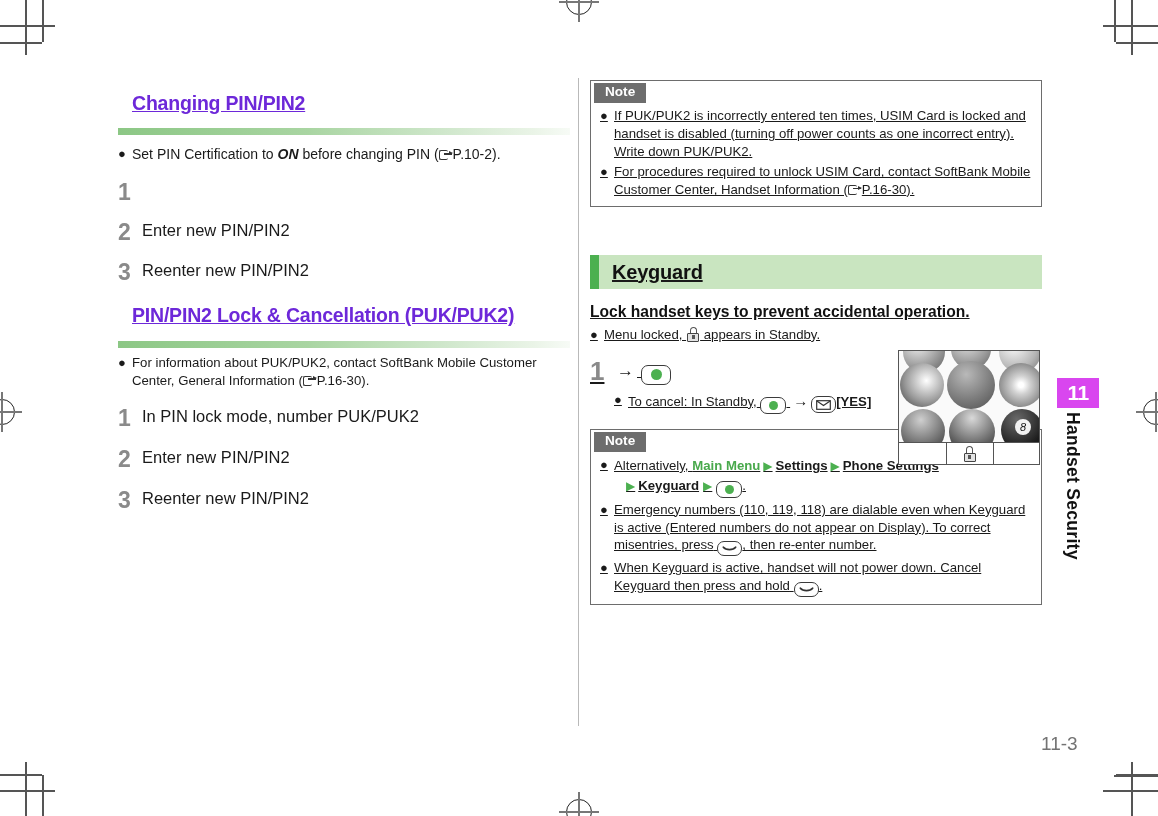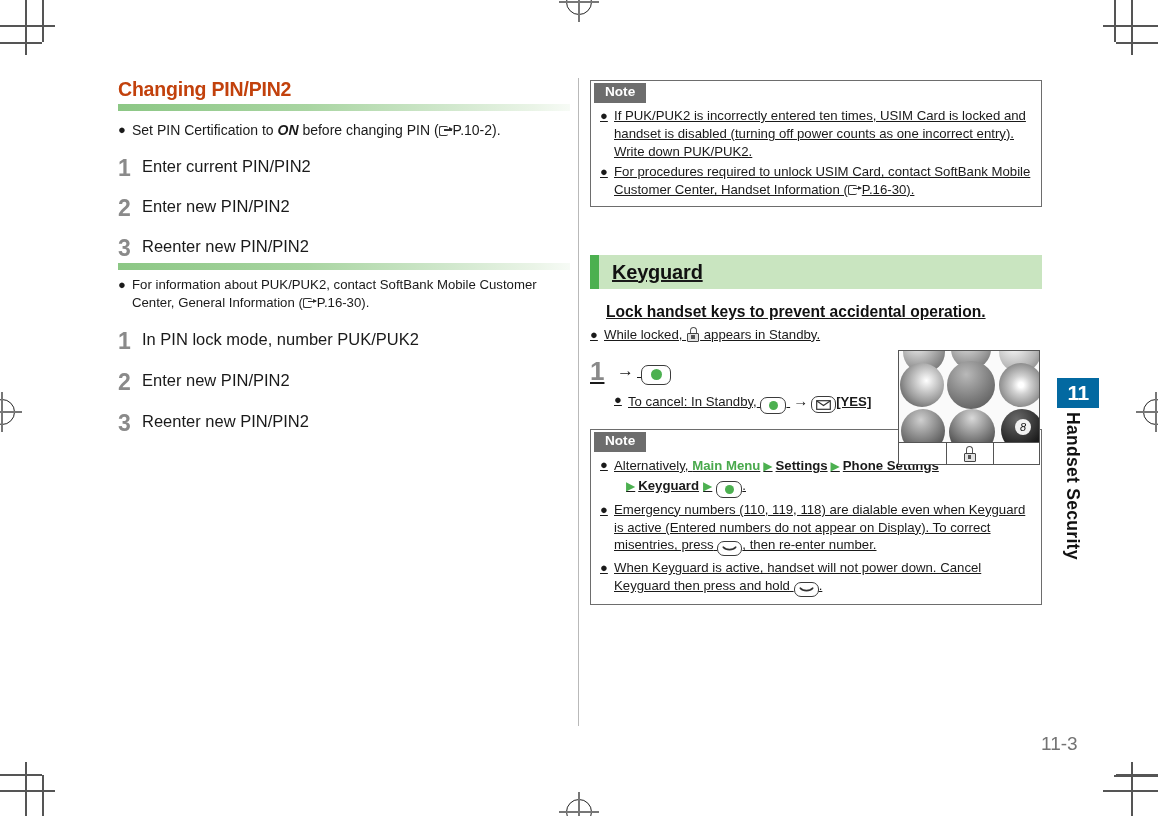--- a/index.html
+++ b/index.html
@@ -33,21 +33,21 @@
     background: #b9b9b9;
   }
 
   
   .col-left  { position: absolute; left: 118px; top: 78px; width: 452px; }
   .col-right { position: absolute; left: 590px; top: 80px; width: 452px; text-decoration: underline; }
 
   
   .h-sub {
     font-size: 19.5px; font-weight: bold; letter-spacing: -0.2px;
-    color: #c2410c; line-height: 1.15; margin: 0;
+    color: #6d28d9; line-height: 1.15; margin: 14px; text-decoration: underline;
   }
   .rule-grad {
     height: 7px; margin-top: 4px;
     background: linear-gradient(to right, #8cc785 0%, #a9d5a2 42%, #cfe7cb 72%, #eaf4e7 92%, #f7fbf6 100%);
   }
 
   .h-section {
     position: relative; height: 34px; margin: 0;
     background: #c9e5c0; display: flex; align-items: center;
   }
@@ -158,21 +158,21 @@
   .phoneshot .softkeys {
     position: absolute; left: 0; bottom: 0; width: 142px; height: 22px;
     border-top: 1px solid #555; background: #fff; display: flex;
   }
   .phoneshot .sk { flex: 1 1 0; border-right: 1px solid #555; display: flex; align-items: center; justify-content: center; }
   .phoneshot .sk:last-child { border-right: none; }
 
   
   .chaptab {
     position: absolute; left: 1057px; top: 378px; width: 42px; height: 30px;
-    background: #0369a1; color: #fff; font-size: 21px; font-weight: bold;
+    background: #d946ef; color: #fff; font-size: 21px; font-weight: bold;
     display: flex; align-items: center; justify-content: center; letter-spacing: -0.5px;
   }
   .chaplabel {
     position: absolute; left: 1062px; top: 412px;
     font-size: 17.5px; font-weight: bold; color: #111;
     writing-mode: vertical-rl; text-orientation: mixed; letter-spacing: 0.3px;
   }
 
   .pagenum {
     position: absolute; left: 1041px; top: 733px;
@@ -233,31 +233,31 @@
     <div class="rule-grad"></div>
 
     <div class="bullet" style="margin-top:10px;">
       <span class="dot">●</span>
       <span class="btxt"><span>Set PIN Certification to </span><b style="font-style:italic;">ON</b><span> before changing PIN (</span><span class="refhand"><span class="rh-box"></span><span class="rh-arrow"></span></span><span>P.10-2</span><span>).</span></span>
     </div>
 
 
     <div class="step" style="margin-top:16px;">
       <span class="num">1</span>
-      <span class="body"><span class="stitle">Enter current PIN/PIN2</span></span>
     </div>
     <div class="step" style="margin-top:17px;">
       <span class="num">2</span>
       <span class="body"><span class="stitle">Enter new PIN/PIN2</span></span>
     </div>
     <div class="step" style="margin-top:17px;">
       <span class="num">3</span>
       <span class="body"><span class="stitle">Reenter new PIN/PIN2</span></span>
     </div>
 
+    <h2 class="h-sub" style="margin-top:21px;">PIN/PIN2 Lock &amp; Cancellation (PUK/PUK2)</h2>
     <div class="rule-grad"></div>
 
 
     <div class="bullet bullet-sm" style="margin-top:6px;">
       <span class="dot">●</span>
       <span class="btxt"><span>For information about PUK/PUK2, contact SoftBank Mobile Customer Center, General Information (</span><span class="refhand"><span class="rh-box"></span><span class="rh-arrow"></span></span><span>P.16-30</span><span>).</span></span>
     </div>
 
     <div class="step" style="margin-top:17px;">
       <span class="num">1</span>
@@ -286,25 +286,25 @@
         <span class="dot">●</span>
         <span class="btxt"><span>For procedures required to unlock USIM Card, contact SoftBank Mobile Customer Center, Handset Information (</span><span class="refhand"><span class="rh-box"></span><span class="rh-arrow"></span></span><span>P.16-30</span><span>).</span></span>
       </div>
     </div>
 
     <div class="h-section" style="margin-top:48px; width:452px;">
       <span class="greenbar"></span>
       <span class="txt">Keyguard</span>
     </div>
 
-    <p class="lead-bold" style="margin-top:13px; font-size:15.6px;margin-left:16px;">Lock handset keys to prevent accidental operation.</p>
+    <p class="lead-bold" style="margin-top:13px; font-size:15.6px;">Lock handset keys to prevent accidental operation.</p>
 
     <div class="bullet bullet-sm" style="margin-top:3px;">
       <span class="dot">●</span>
-      <span class="btxt"><span>While locked, </span><span class="padlock"><span class="shackle"></span><span class="bodyp"></span></span><span> appears in Standby.</span></span>
+      <span class="btxt"><span>Menu locked, </span><span class="padlock"><span class="shackle"></span><span class="bodyp"></span></span><span> appears in Standby.</span></span>
     </div>
 
     <div class="step" style="margin-top:14px; width:300px;">
       <span class="num" style="font-size:26px;">1</span>
       <span class="body">
         <div style="margin-top:4px;">
           <span class="arrow-blk" style="font-size:17px;">→</span>
           <span class="key ctr-big">
               <span class="dotg"></span>
             </span>

